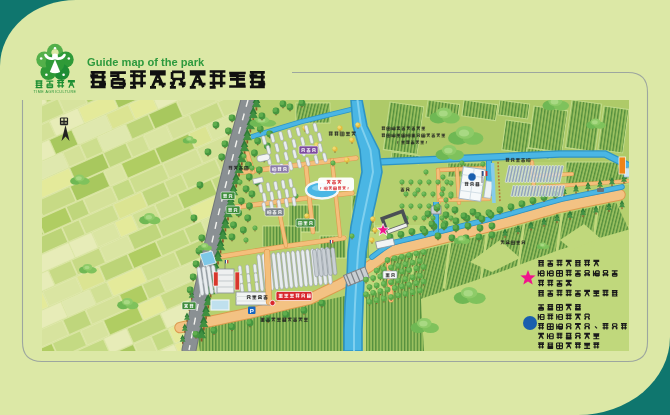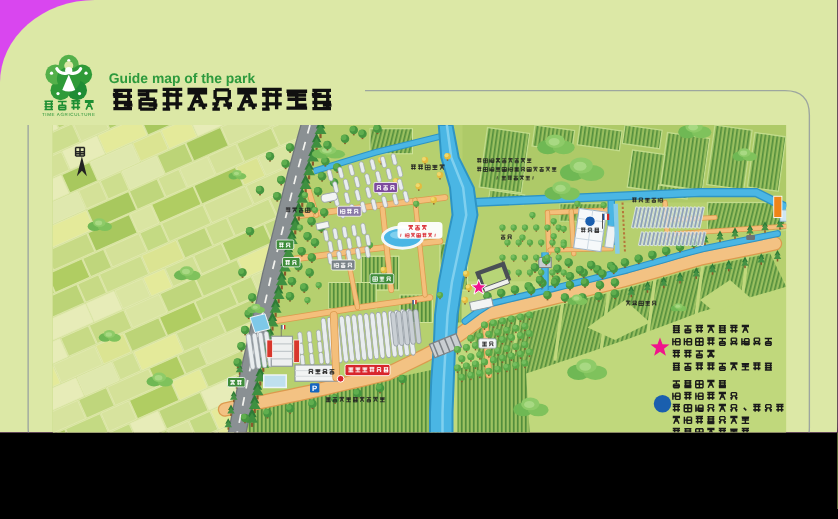--- a/index.html
+++ b/index.html
@@ -1,15 +1,15 @@
 <!DOCTYPE html>
 <html><head><meta charset="utf-8"><title>Guide map</title>
 <style>
 html,body{margin:0;padding:0;background:#000;}
-.wrap{position:relative;width:670px;height:346px;background:#d946ef;overflow:hidden;}
+.wrap{position:relative;width:670px;height:415px;background:#0f766e;overflow:hidden;}
 .card{position:absolute;left:0;top:0;width:670px;height:415px;background:#dce8a6;
 border-radius:76px 0 92px 0 / 66px 0 78px 0;}
 svg{position:absolute;left:0;top:0;}
 </style></head>
 <body>
 <div class="wrap">
     <div class="card"></div>
 
 <svg width="670" height="415" viewBox="0 0 670 415">
 <defs>

